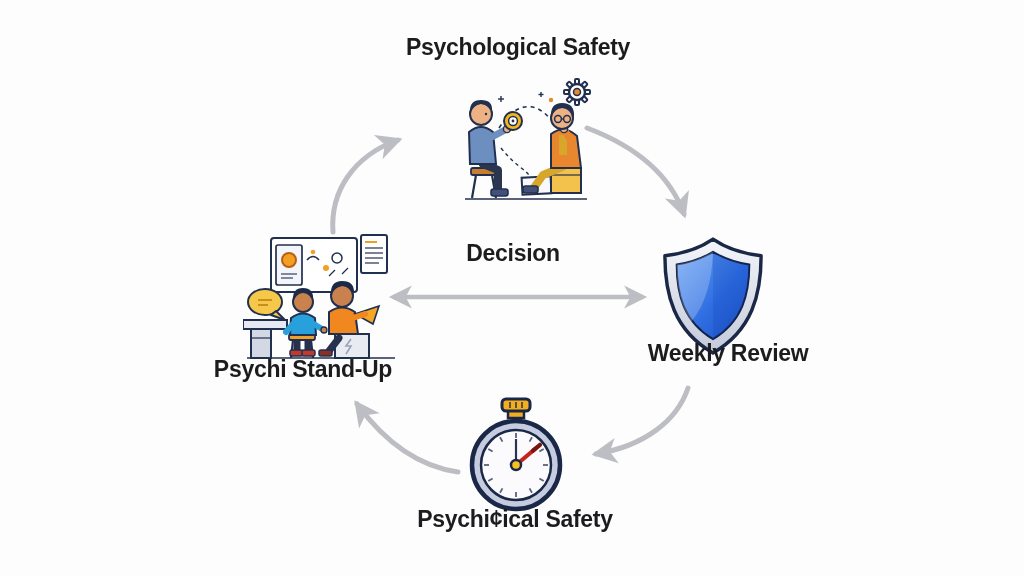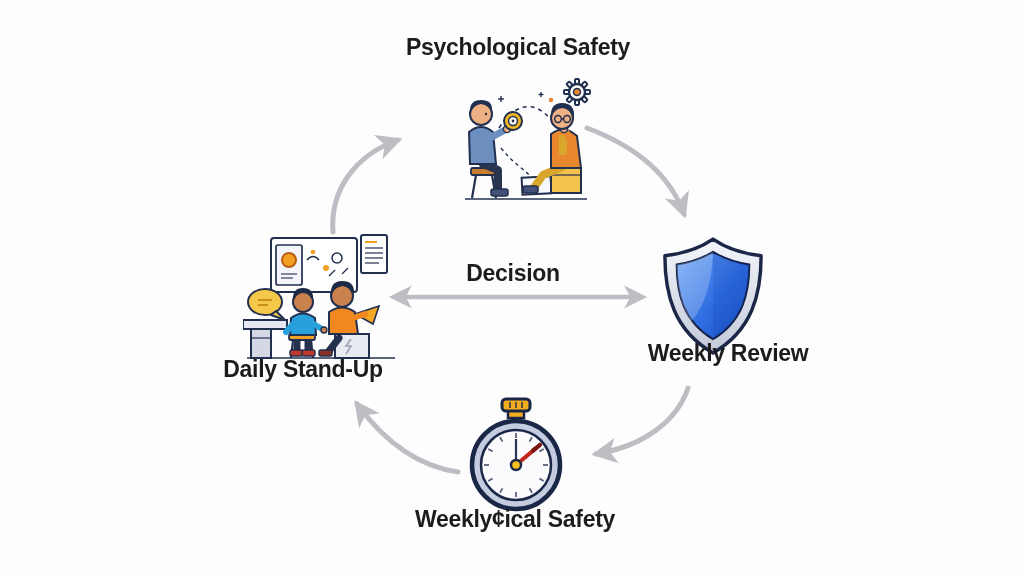--- a/index.html
+++ b/index.html
@@ -102,21 +102,21 @@
         <circle cx="139" cy="57" r="3.6" fill="#edb183" stroke="#22304f" stroke-width="1.4"></circle>
         <circle cx="137" cy="46" r="11" fill="#edb183" stroke="#22304f" stroke-width="2"></circle>
         <path d="M126 45 Q 125 31 137 31 Q 150 31 149 45 Q 143 35 137 36 Q 130 36 126 45 Z" fill="#22304f"></path>
         <circle cx="133" cy="47" r="3.4" fill="none" stroke="#22304f" stroke-width="1.5"></circle>
         <circle cx="142" cy="47" r="3.4" fill="none" stroke="#22304f" stroke-width="1.5"></circle>
         <line x1="136.4" y1="47" x2="138.6" y2="47" stroke="#22304f" stroke-width="1.3"></line>
       </g>
     </svg>
   </div>
 
-  <div class="label" style="left:513px;top:240px;margin-top:20px;">Decision</div>
+  <div class="label" style="left:513px;top:240px;">Decision</div>
 
   <div class="node" style="left:243px;top:230px;">
     <svg width="160" height="130" viewBox="0 0 160 130">
       <line x1="4" y1="128" x2="152" y2="128" stroke="#22304f" stroke-width="1.6"></line>
 
       <g>
         <rect x="28" y="8" width="86" height="54" rx="3" fill="#fff" stroke="#22304f" stroke-width="2"></rect>
         <rect x="33" y="15" width="26" height="40" rx="2" fill="#f3f5fa" stroke="#22304f" stroke-width="1.7"></rect>
         <circle cx="46" cy="30" r="7" fill="#f2a024" stroke="#b95e12" stroke-width="2"></circle>
         <line x1="38" y1="44" x2="54" y2="44" stroke="#22304f" stroke-width="1.1"></line>
@@ -173,21 +173,21 @@
         <line x1="96" y1="108" x2="86" y2="121" stroke="#26314f" stroke-width="7" stroke-linecap="round"></line>
         <rect x="76" y="120" width="13" height="6" rx="2" fill="#8a2f23" stroke="#22304f" stroke-width="1.5"></rect>
         <path d="M86 82 Q99 73 112 82 L115 104 L86 104 Z" fill="#f0871f" stroke="#22304f" stroke-width="2"></path>
         <polygon points="112,84 136,76 130,94" fill="#f5a623" stroke="#22304f" stroke-width="1.6"></polygon>
         <path d="M110 88 L122 84" stroke="#f0871f" stroke-width="6" stroke-linecap="round"></path>
         <circle cx="99" cy="66" r="11" fill="#c9824e" stroke="#22304f" stroke-width="2"></circle>
         <path d="M88 65 Q87 51 99 51 Q112 51 111 64 Q105 55 99 56 Q92 57 88 65 Z" fill="#1d2a46"></path>
       </g>
     </svg>
   </div>
-  <div class="label" style="left:303px;top:356px;">Daily Stand-Up</div>
+  <div class="label" style="left:303px;top:356px;">Psychi Stand-Up</div>
 
   <div class="node" style="left:659px;top:234px;">
     <svg width="108" height="124" viewBox="0 0 110 124">
       <defs>
         <linearGradient id="silverGrad" x1="0" y1="0" x2="0" y2="1">
           <stop offset="0" stop-color="#f4f6fa"></stop>
             <stop offset="1" stop-color="#c3c9da"></stop>
         </linearGradient>
         <linearGradient id="blueGrad" x1="0" y1="0" x2="1" y2="1">
           <stop offset="0" stop-color="#6aa3f4"></stop>
@@ -225,15 +225,15 @@
         <line x1="50" y1="36" x2="50" y2="41" transform="rotate(270 50 68)"></line>
         <line x1="50" y1="36" x2="50" y2="41" transform="rotate(300 50 68)"></line>
         <line x1="50" y1="36" x2="50" y2="41" transform="rotate(330 50 68)"></line>
       </g>
       <line x1="50" y1="68" x2="50" y2="42" stroke="#2a3550" stroke-width="2.2"></line>
       <line x1="50" y1="68" x2="69" y2="52" stroke="#c3271b" stroke-width="4.2" stroke-linecap="round"></line>
       <line x1="67" y1="53.7" x2="74" y2="47.8" stroke="#7a1510" stroke-width="4.2" stroke-linecap="round"></line>
       <circle cx="50" cy="68" r="5" fill="#f5c21f" stroke="#1a2747" stroke-width="2.5"></circle>
     </svg>
   </div>
-  <div class="label" style="left:515px;top:506px;">Weekly¢ical Safety</div>
+  <div class="label" style="left:515px;top:506px;">Psychi¢ical Safety</div>
 
 </div>
 
 </body></html>

